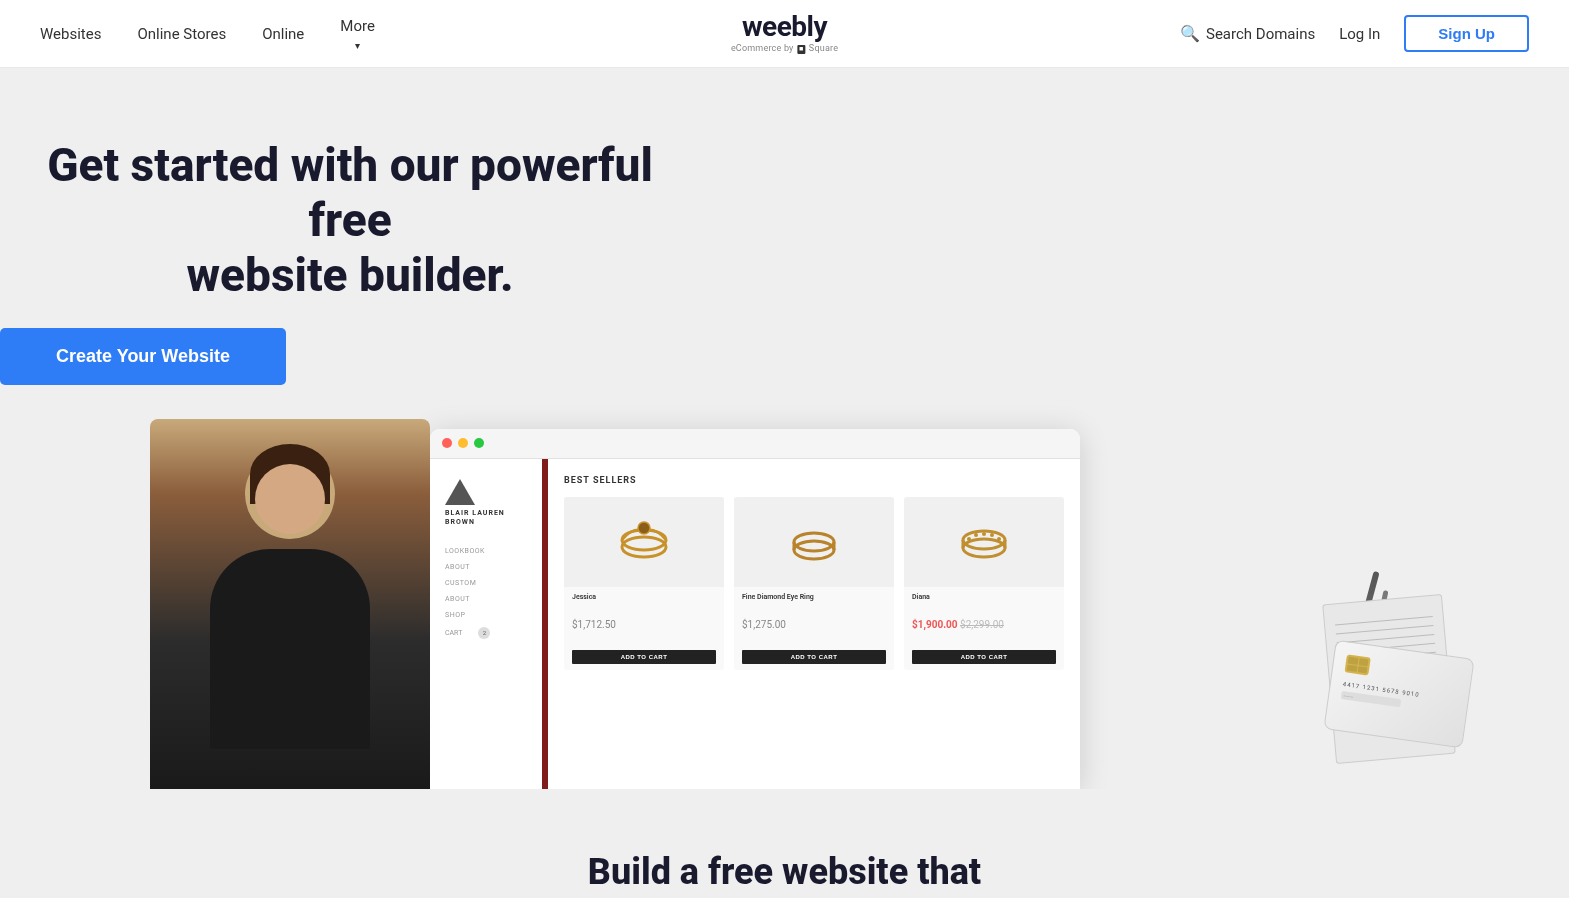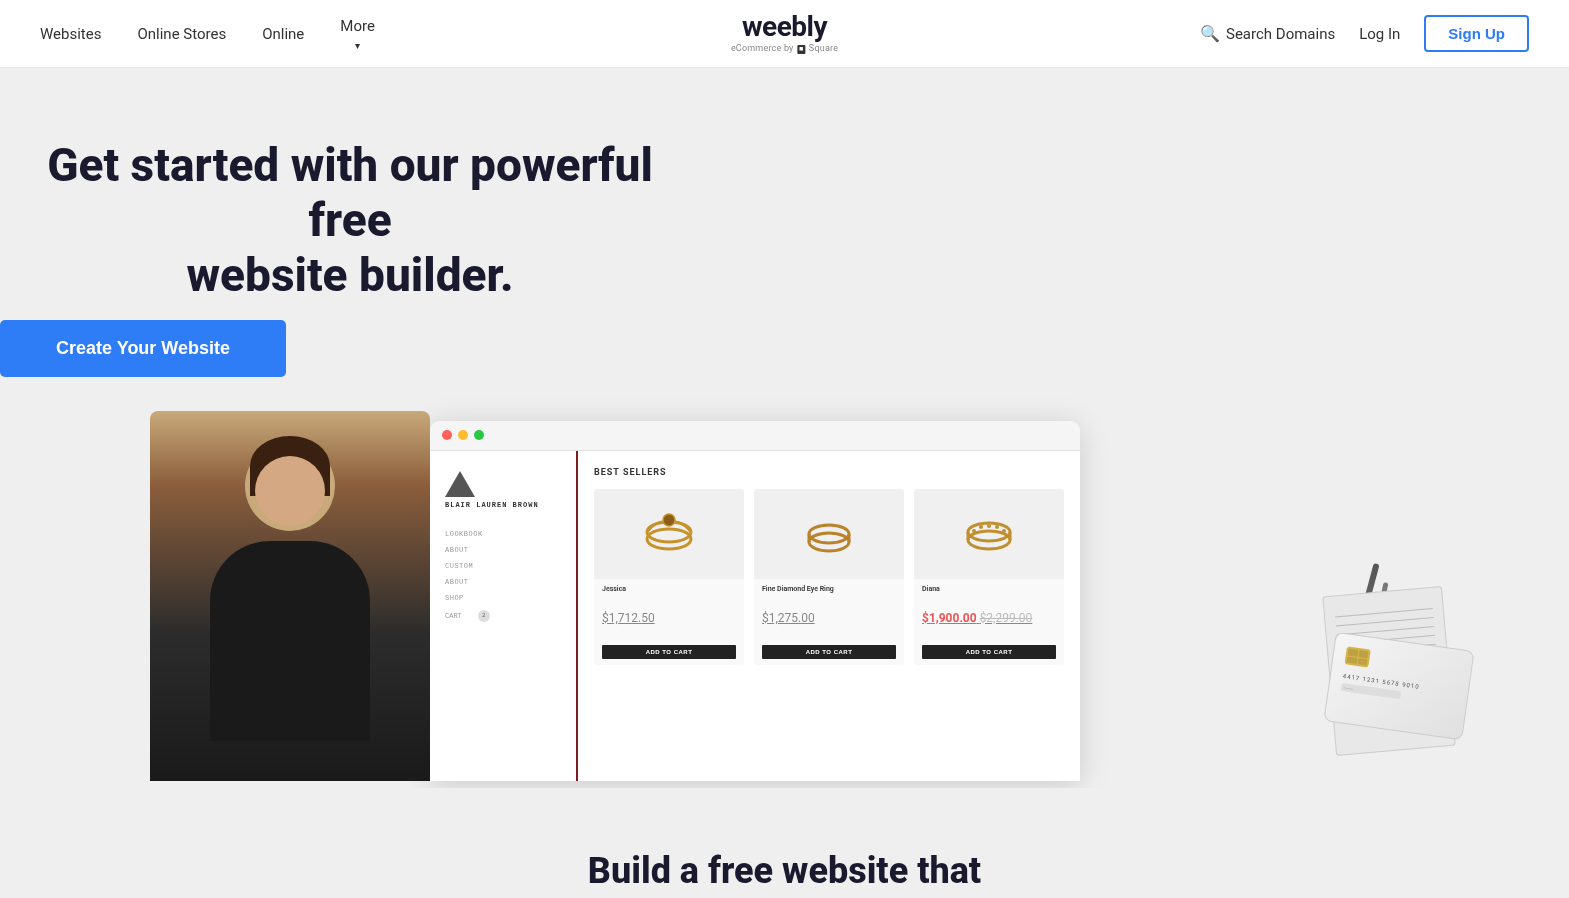--- a/index.html
+++ b/index.html
@@ -102,21 +102,21 @@
     .login-link {
       font-size: 15px;
       color: #333;
       cursor: pointer;
       text-decoration: none;
     }
     .signup-btn {
       border: 2px solid #2e7cf6;
       color: #2e7cf6;
       background: transparent;
-      padding: 8px 22px;
+      padding: 8px 32px;
       border-radius: 4px;
       font-size: 15px;
       font-weight: 600;
       cursor: pointer;
       transition: background 0.2s, color 0.2s;
     }
 
     
     .hero {
       background: #efefef;
@@ -134,21 +134,21 @@
       font-weight: 800;
       color: #1a1a2e;
       text-align: center;
       line-height: 1.2;
       max-width: 700px;
       z-index: 2;
       position: relative;
     }
 
     .cta-btn {
-      margin-top: 16px;
+      margin-top: 24px;
       background: #2e7cf6;
       color: #fff;
       border: none;
       padding: 18px 56px;
       border-radius: 5px;
       font-size: 18px;
       font-weight: 700;
       cursor: pointer;
       z-index: 2;
       position: relative;
@@ -243,25 +243,24 @@
     .dot { width: 10px; height: 10px; border-radius: 50%; }
     .dot-red { background: #ff6058; }
     .dot-yellow { background: #ffbd2e; }
     .dot-green { background: #28c840; }
 
     .mockup-body {
       display: flex;
       height: calc(100% - 30px);
     }
     .mockup-sidebar {
-      width: 148px;
+      width: 118px;
       background: #fff;
       padding: 20px 15px;
-      border-right: 2px solid #7f1d1d;
-      font-family: Liberation Mono, monospace;
+      border-right: 6px solid #7f1d1d;
     }
     .sidebar-logo-area {
       margin-bottom: 20px;
     }
     .sidebar-triangle {
       width: 30px;
       height: 26px;
       border-left: 15px solid transparent;
       border-right: 15px solid transparent;
       border-bottom: 26px solid #555;
@@ -337,24 +336,23 @@
     .product-info {
       padding: 6px 8px;
     }
     .product-name {
       font-size: 7px;
       color: #333;
       font-weight: 600;
       margin-bottom: 18px;
     }
     .product-price {
-      font-size: 12px;
+      font-size: 10px;
       color: #888;
       margin-bottom: 14px;
-      text-decoration: underline;
     }
     .product-price-sale {
       color: #e55;
       font-weight: 700;
     }
     .product-price-orig {
       text-decoration: line-through;
       color: #bbb;
     }
     .add-to-cart-btn {

